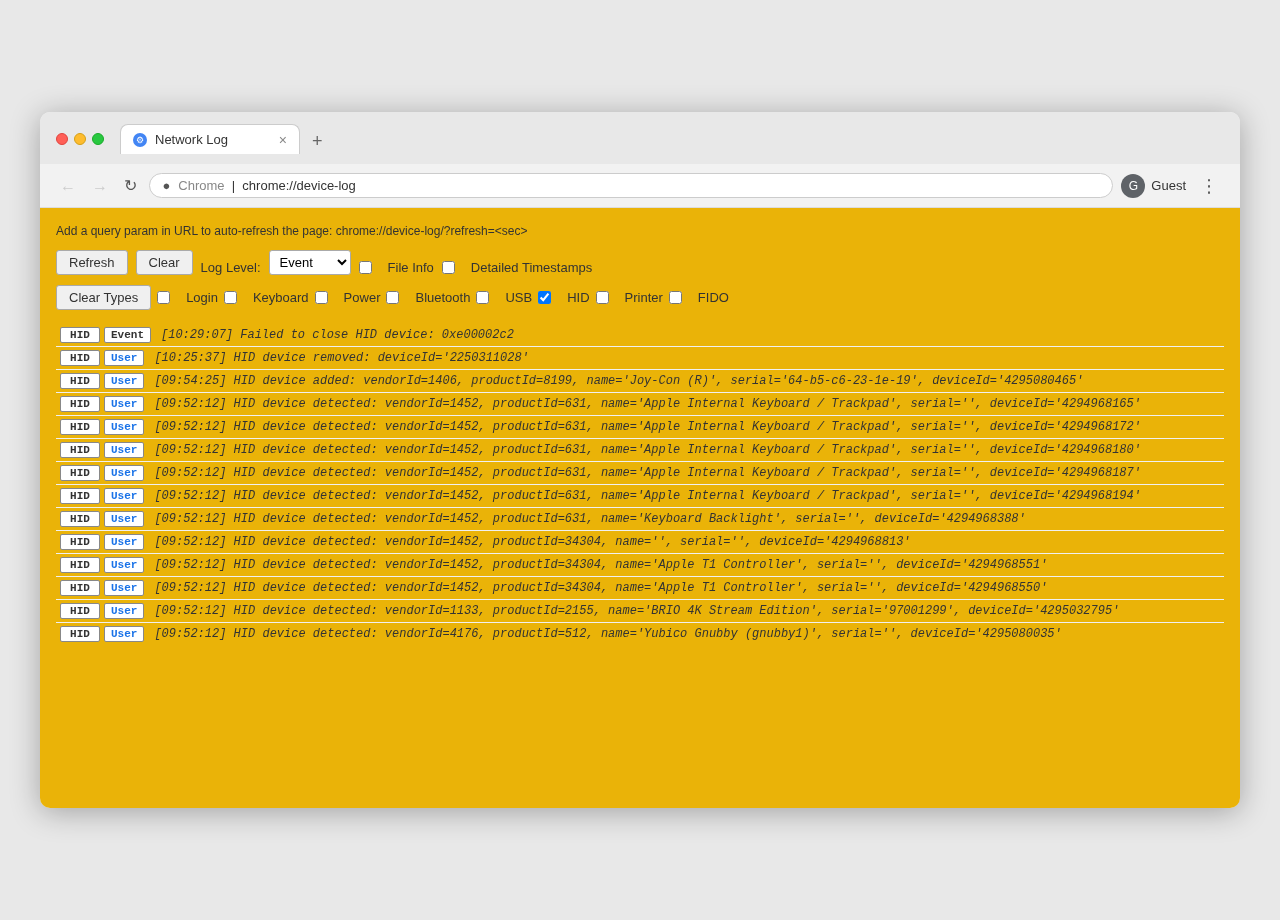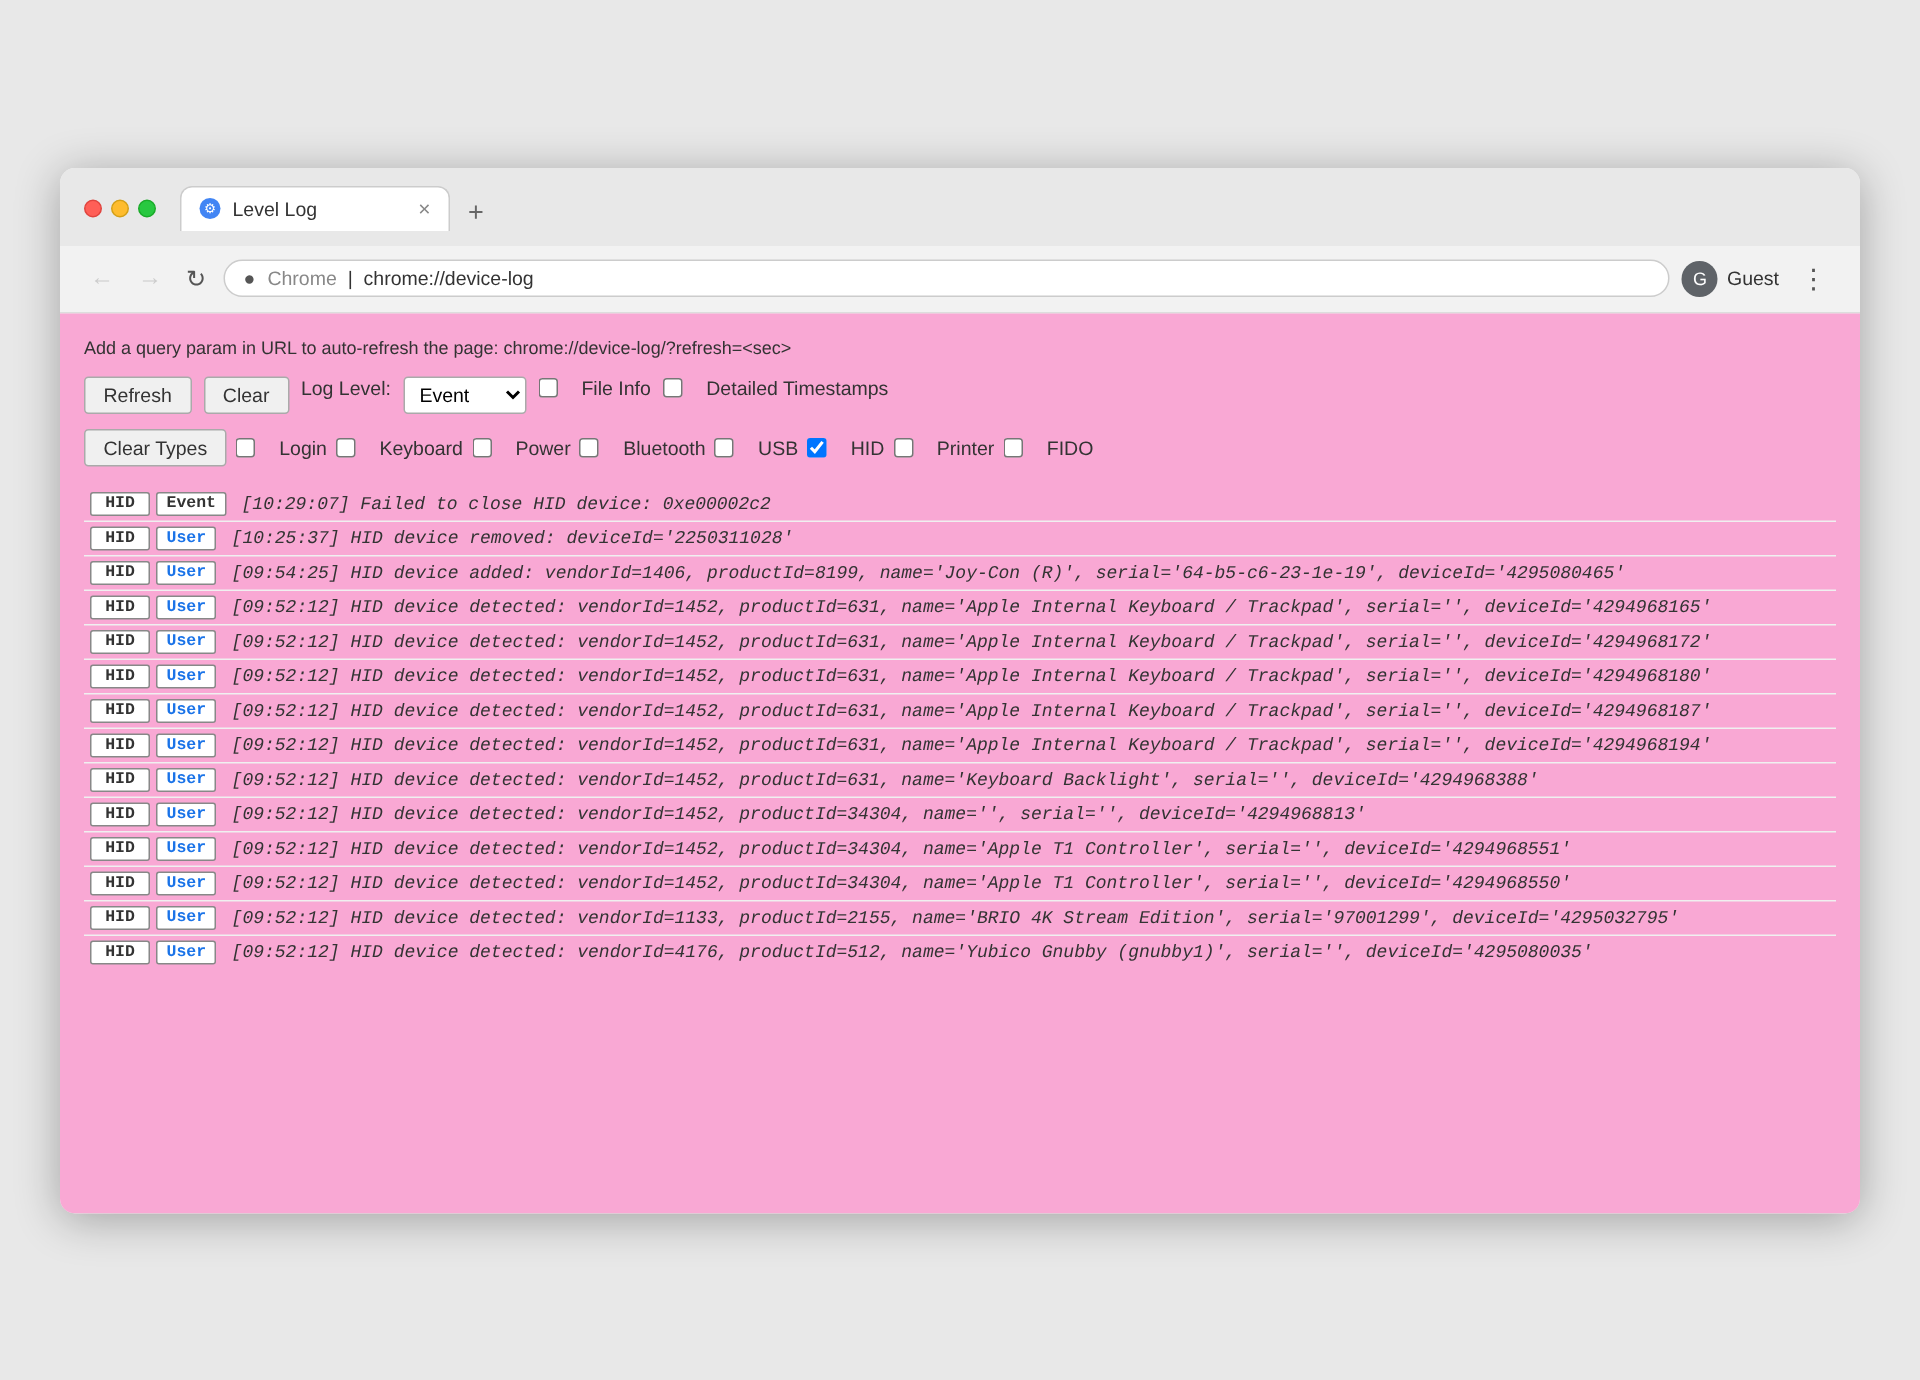--- a/index.html
+++ b/index.html
@@ -153,32 +153,32 @@
     }
     .menu-btn {
       background: none;
       border: none;
       font-size: 18px;
       color: #555;
       cursor: pointer;
       padding: 2px 6px;
     }
     .page-content {
-      background: #f9a8d4;
+      background: #eab308;
       padding: 16px;
       min-height: 600px;
     }
     .info-bar {
       font-size: 12px;
       color: #333;
       margin-bottom: 12px;
     }
     .toolbar {
       display: flex;
-      align-items: flex-start;
+      align-items: flex-end;
       gap: 8px;
       margin-bottom: 10px;
       flex-wrap: wrap;
     }
     .btn {
       padding: 4px 12px;
       border: 1px solid #aaa;
       background: #f0f0f0;
       border-radius: 3px;
       font-size: 13px;
@@ -272,21 +272,21 @@
   <div class="title-bar">
     <div class="title-bar-top">
       <div class="traffic-lights">
         <div class="tl tl-red"></div>
         <div class="tl tl-yellow"></div>
         <div class="tl tl-green"></div>
       </div>
       <div class="tab-bar">
         <div class="tab">
           <div class="tab-icon">⚙</div>
-          <span>Level Log</span>
+          <span>Network Log</span>
           <span class="tab-close">×</span>
         </div>
         <button class="tab-new">+</button>
       </div>
     </div>
   </div>
 
   <div class="nav-bar">
     <button class="nav-btn disabled">←</button>
     <button class="nav-btn disabled">→</button>

